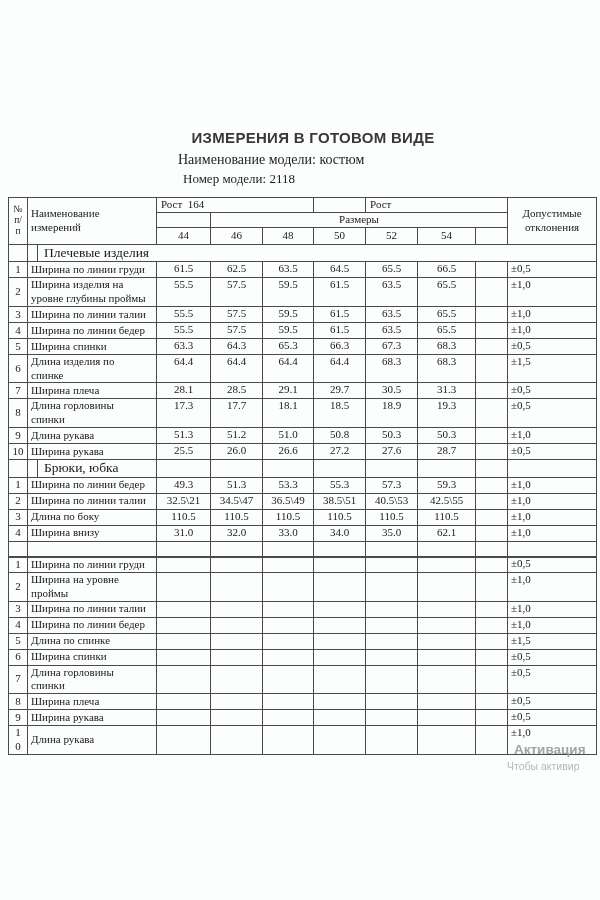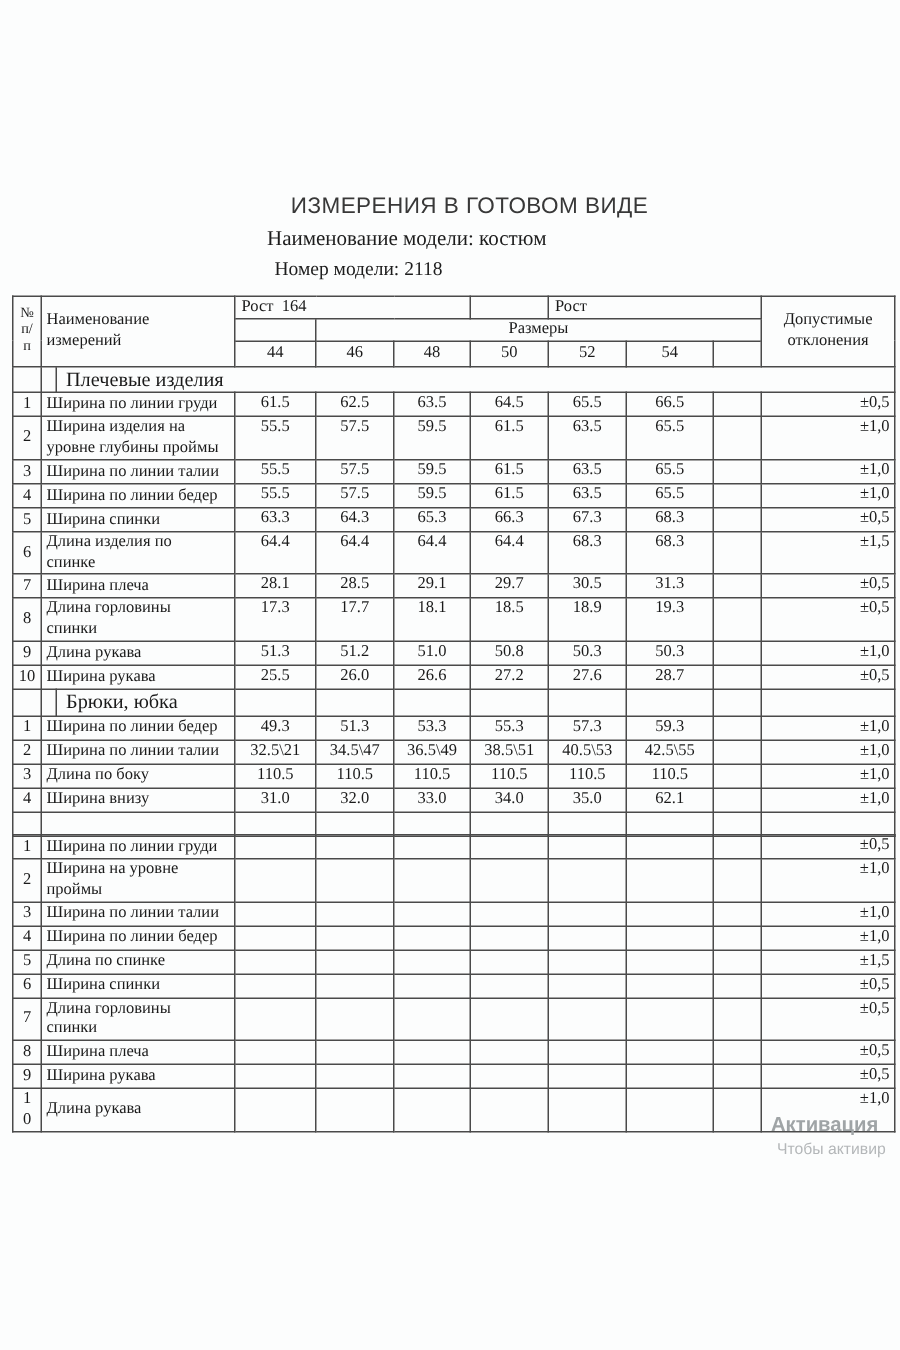--- a/index.html
+++ b/index.html
@@ -7,21 +7,21 @@
     width:600px;height:900px;overflow:hidden;position:relative;
     background:#fcfdfd;
     font-family:"Liberation Serif", serif;
   }
   .page{position:absolute;left:0;top:0;width:600px;height:900px;}
 
   .doc-title{
     position:absolute;left:26px;top:129px;width:574px;
     text-align:center;
     font-family:"Liberation Sans", sans-serif;
-    font-size:15px;font-weight:400;letter-spacing:.3px;color:#383838;
+    font-size:15px;font-weight:700;letter-spacing:.3px;color:#383838;
   }
   .model-line1{position:absolute;left:178px;top:152px;font-size:14px;color:#1d1d1d;}
   .model-line2{position:absolute;left:183px;top:171px;font-size:13px;color:#1d1d1d;}
 
   table{border-collapse:collapse;table-layout:fixed;position:absolute;left:8px;width:588px;}
   .t1{top:197px;}
   .t2{top:556px;}
   td{
     border:1px solid #4a4a4a;
     font-size:11px;line-height:1.25;color:#1a1a1a;
@@ -35,30 +35,30 @@
   td.numh{font-size:9.5px;line-height:1.2;text-align:center;vertical-align:middle;padding:0 1px;}
   td.nameh{vertical-align:middle;}
   td.tolh{text-align:center;vertical-align:middle;}
   td.rosth{text-align:left;vertical-align:middle;padding-left:4px;}
   td.razm{text-align:center;vertical-align:middle;}
   td.size{text-align:center;vertical-align:middle;}
 
   td.num{text-align:center;vertical-align:middle;padding:0 1px;}
   td.name{vertical-align:middle;}
   td.val{text-align:center;}
-  td.tol{text-align:right;}
+  td.tol{text-align:left;}
   td.sec-title{font-size:13.5px;padding-left:6px;vertical-align:middle;}
 
   .wm1{
     position:absolute;left:514px;top:742px;white-space:nowrap;
     font-family:"Liberation Sans", sans-serif;
     font-size:13.5px;font-weight:600;color:#9fa4a6;
   }
   .wm2{
-    position:absolute;left:518px;top:760px;white-space:nowrap;
+    position:absolute;left:507px;top:760px;white-space:nowrap;
     font-family:"Liberation Sans", sans-serif;
     font-size:10.5px;color:#b4b7b9;
   }
 </style>
 </head>
 <body>
 
 <div class="page">
 
   <div class="doc-title">ИЗМЕРЕНИЯ В ГОТОВОМ ВИДЕ</div>

